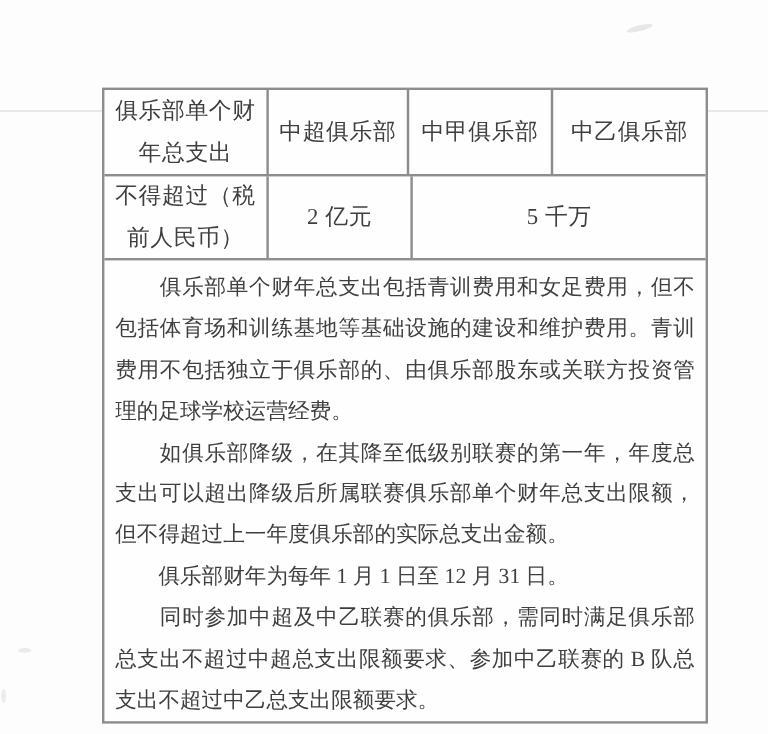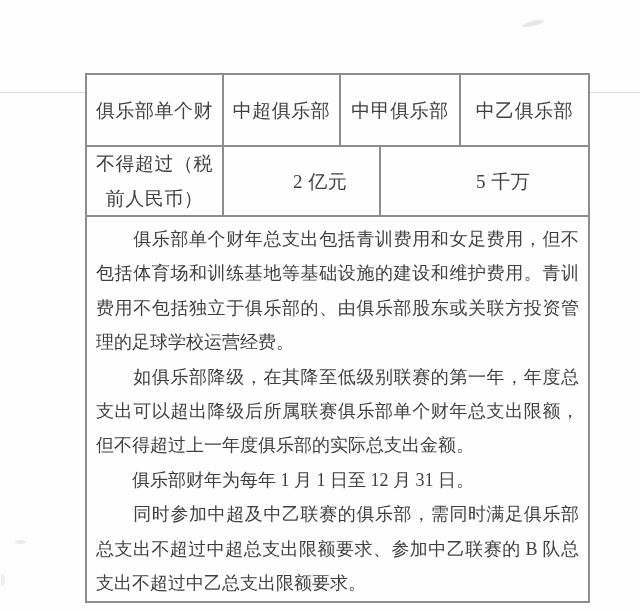--- a/index.html
+++ b/index.html
@@ -15,21 +15,21 @@
   .smudge-c{position:absolute;left:1px;top:574px;width:4px;height:12px;background:#e6e6e6;opacity:.7;border-radius:50%;}
 
   .doc-box{
     position:absolute;left:85px;top:73px;width:505px;height:530px;
     box-sizing:border-box;border:2px solid #8d8d8d;background:#fefefe;
     display:flex;flex-direction:column;
     color:#3f3f3f;
   }
   .t-row{display:flex;flex-direction:row;border-bottom:2px solid #8d8d8d;box-sizing:border-box;}
   .t-row.header{height:72px;}
-  .t-row.limit{height:70px;gap:37px;}
+  .t-row.limit{height:70px;}
   .cell{
     box-sizing:border-box;display:flex;flex-direction:column;
     align-items:center;justify-content:center;
     font-size:19px;letter-spacing:.5px;text-align:center;
   }
   .cell.divided{border-right:2px solid #8d8d8d;}
   .c1{width:137px;}
   .c2{width:117px;}
   .c3{width:120px;justify-content:center;}
   .c4{flex:1;}
@@ -55,20 +55,21 @@
   <div class="artifact-line"></div>
   <div class="smudge-a"></div>
   <div class="smudge-b"></div>
   <div class="smudge-c"></div>
 
   <div class="doc-box">
 
     <div class="t-row header">
       <div class="cell divided c1">
         <div class="ln">俱乐部单个财</div>
+        <div class="ln">年总支出</div>
       </div>
       <div class="cell divided c2">
         <div class="ln">中超俱乐部</div>
       </div>
       <div class="cell divided c3">
         <div class="ln">中甲俱乐部</div>
       </div>
       <div class="cell c4">
         <div class="ln">中乙俱乐部</div>
       </div>

